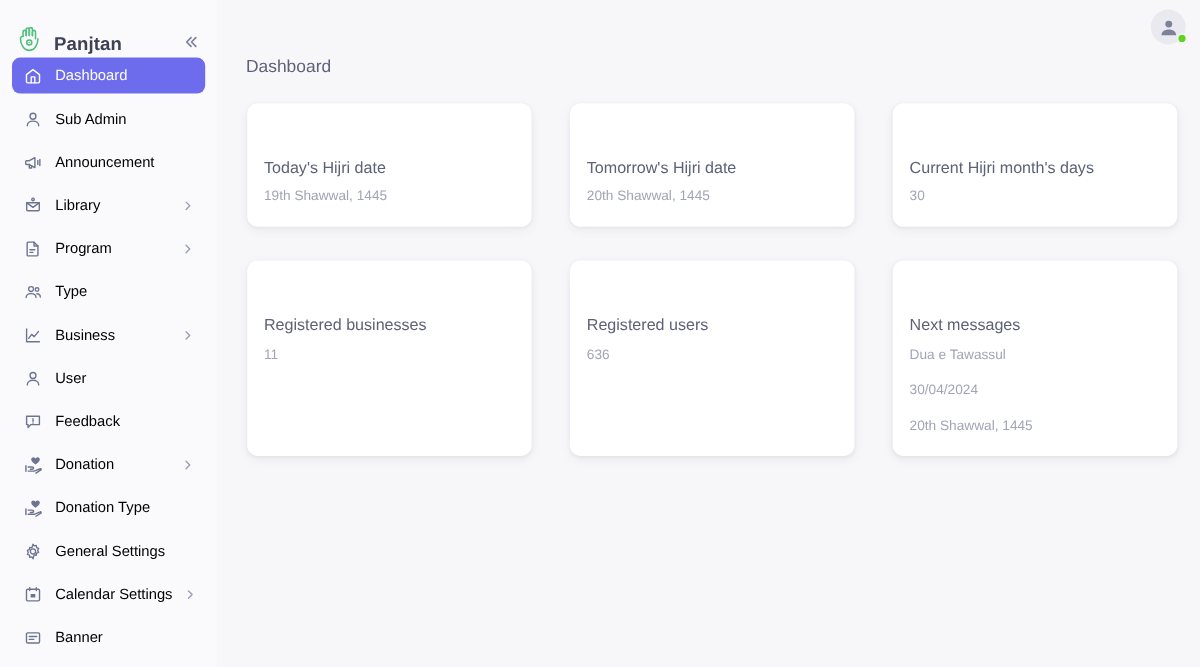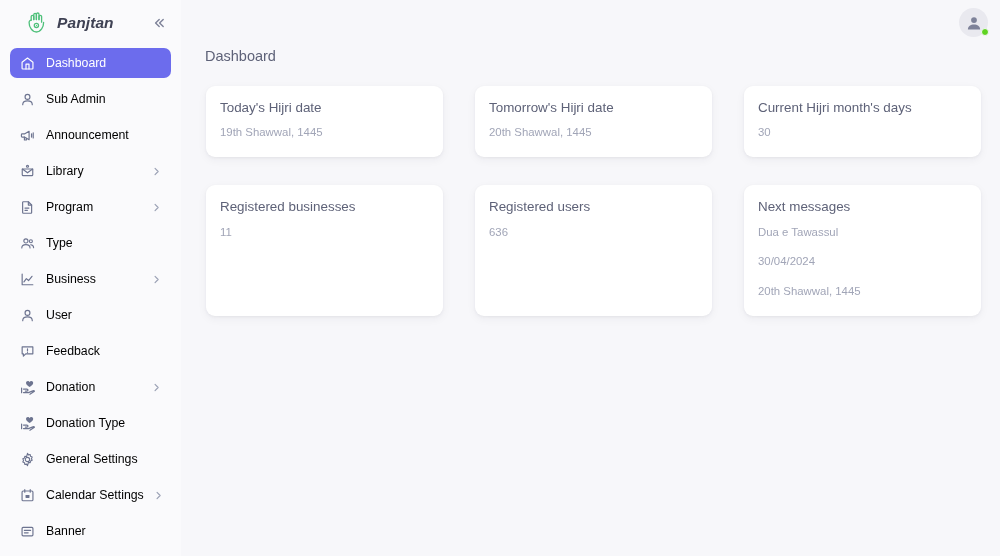--- a/index.html
+++ b/index.html
@@ -25,25 +25,24 @@
     height: 556px;
     background: #fafafc;
     display: flex;
     flex-direction: column;
     overflow: hidden;
     position: relative;
   }
   .brand {
     height: 45px;
     display: flex;
-    align-items: center;
-    padding: 0 12px 0 26px;
+    align-items: flex-end;
+    padding: 0 12px 0 14px;
     gap: 9px;
     margin-top: 0;
-    font-style: italic;
   }
   .brand-logo {
     width: 22px; height: 24px;
     display: flex; align-items: center; justify-content: center;
     flex: 0 0 auto;
   }
   .brand-name {
     font-size: 15.5px;
     font-weight: bold;
     color: #3f4254;
@@ -162,20 +161,21 @@
     border-radius: 9px;
     padding: 14px 16px 15px 14px;
     box-shadow: 0 1px 3px rgba(40,42,60,0.055), 0 3px 10px rgba(40,42,60,0.05);
     min-height: 66px;
   }
   .card-title {
     font-size: 13.4px;
     color: #5e6278;
     line-height: 1.25;
     margin-bottom: 8px;
+    margin-top: 32px;
   }
   .card-value {
     font-size: 11.4px;
     color: #a1a5b7;
     line-height: 1.55;
   }
   .card-value + .card-value { margin-top: 12px; }
   svg { display: block; }
 </style>
 </head>

